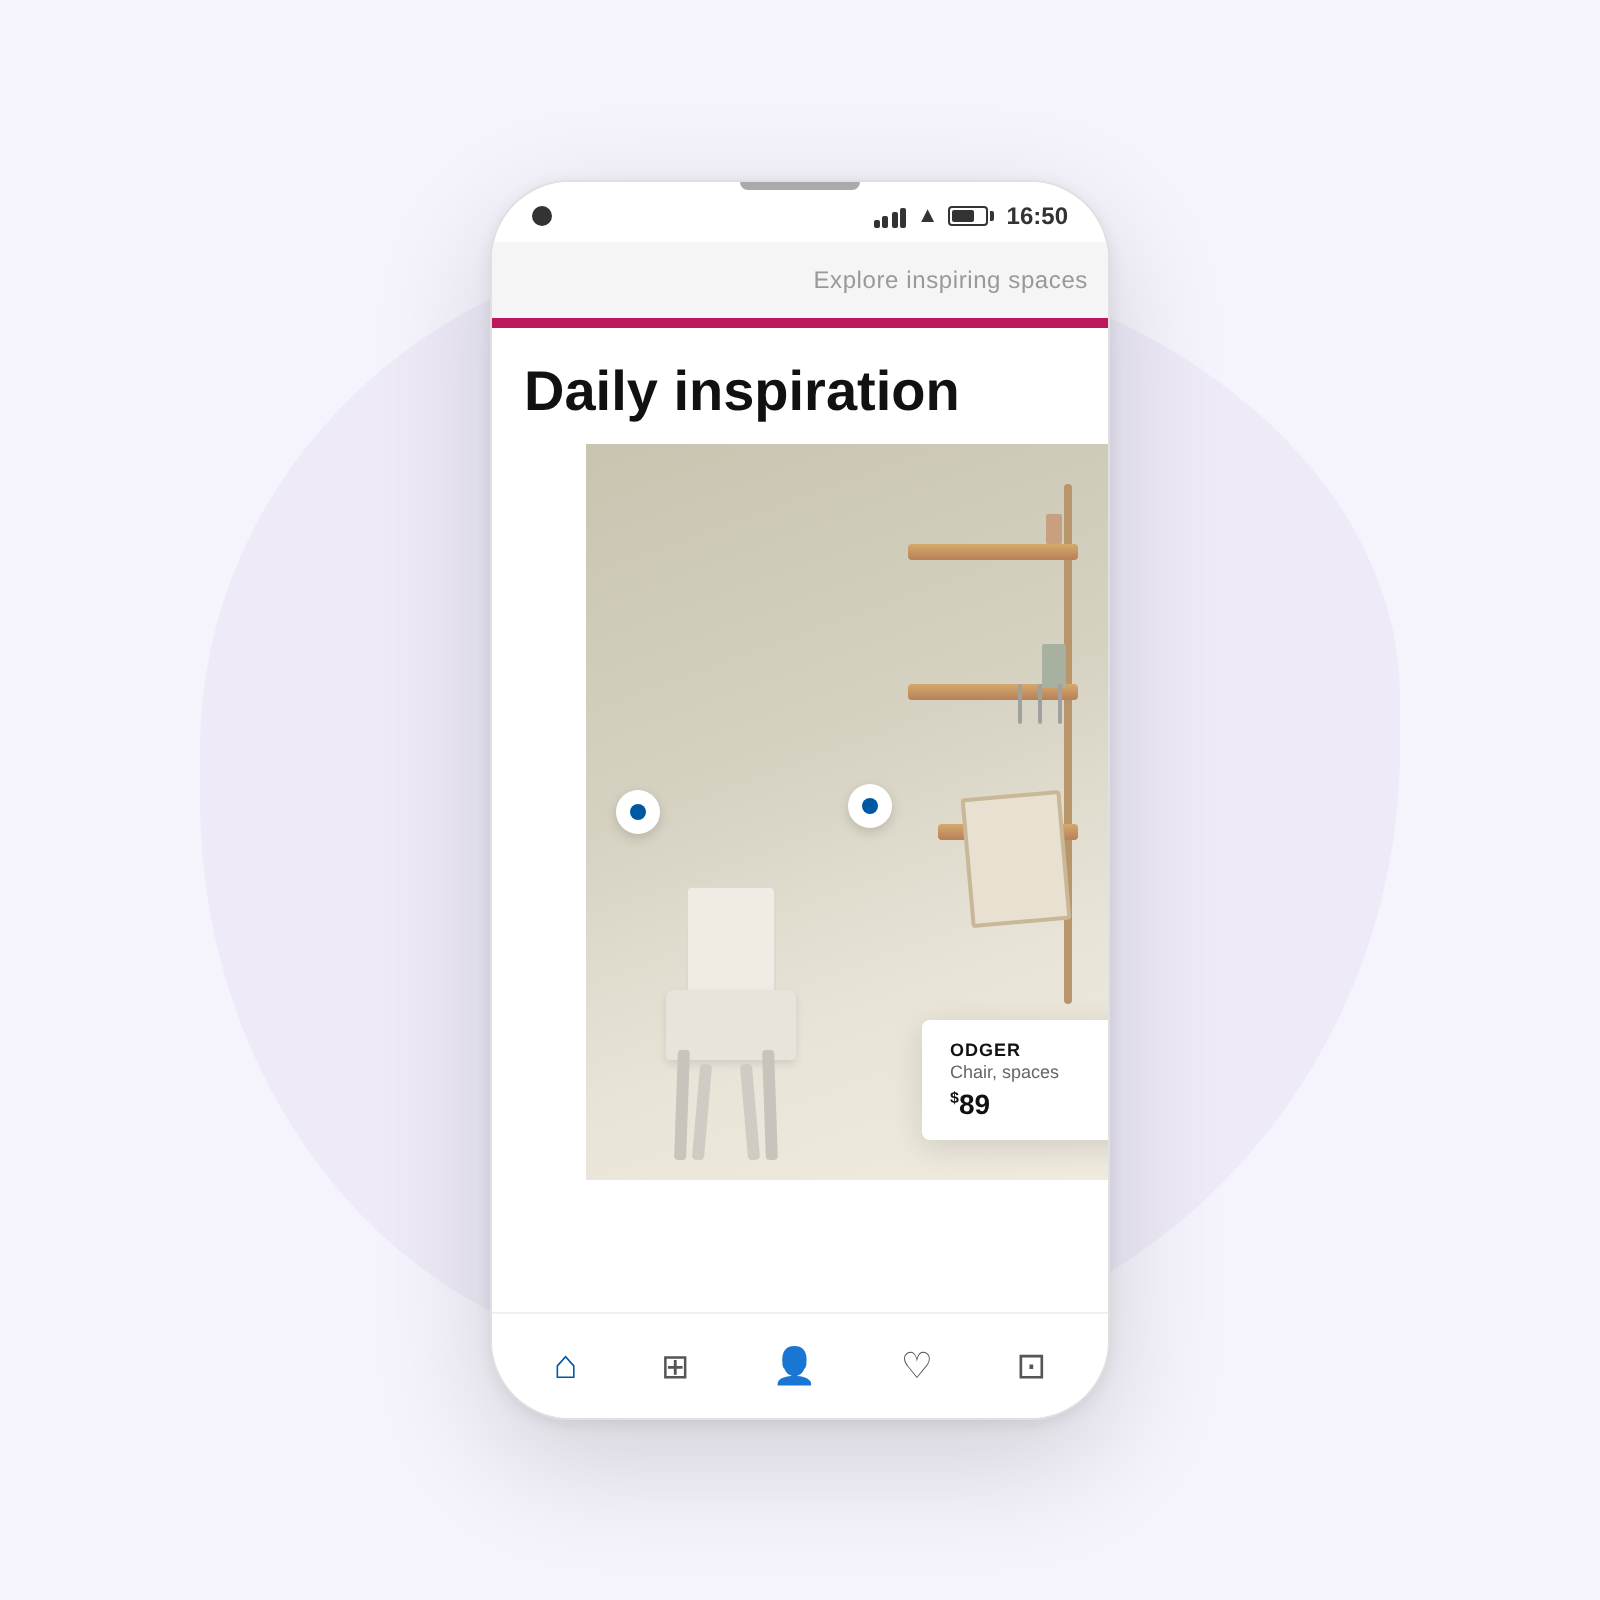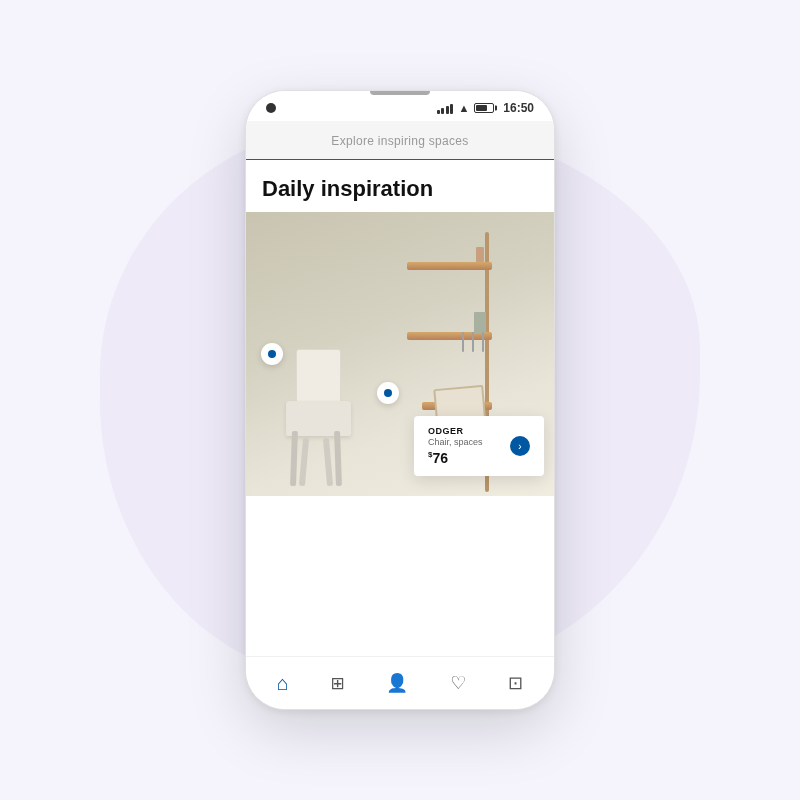--- a/index.html
+++ b/index.html
@@ -115,49 +115,50 @@
 
     .time-text {
       font-size: 12px;
       font-weight: 600;
       color: #333;
       margin-left: 4px;
     }
 
     .top-bar {
       background: #f5f5f5;
-      text-align: center;
+      text-align: right;
       padding: 10px;
-      border-bottom: 1px solid #be185d;
+      border-bottom: 5px solid #be185d;
     }
 
     .top-bar-label {
       font-size: 12px;
       color: #999;
       letter-spacing: 0.3px;
     }
 
     .content-area {
       background: #fff;
       flex: 1;
     }
 
     .section-title {
-      font-size: 22px;
+      font-size: 28px;
       font-weight: 700;
       color: #111;
       padding: 16px 32px 10px 16px;
     }
 
     .inspiration-image-container {
       position: relative;
       width: 100%;
-      height: 284px;
+      height: 368px;
       background: #f97316;
       overflow: hidden;
+      margin-left: 47px;
     }
 
     
     .room-bg {
       position: absolute;
       inset: 0;
       background: linear-gradient(160deg, #c8c4b0 0%, #d6d2c2 40%, #e8e4d8 70%, #f0ece0 100%);
     }
 
     
@@ -528,21 +529,21 @@
           </div>
           <div class="dot-right">
             <div class="dot-inner"></div>
           </div>
 
           <div class="product-card">
             <div class="product-info">
               <div class="product-name">ODGER</div>
               <div class="product-variant">Chair, spaces</div>
               <div class="product-price">
-                <sup>$</sup><span>76</span>
+                <sup>$</sup><span>89</span>
               </div>
             </div>
             <div class="product-arrow">›</div>
           </div>
         </div>
       </div>
 
       <div class="bottom-nav">
         <div class="nav-item">
           <span class="nav-icon active">⌂</span>

